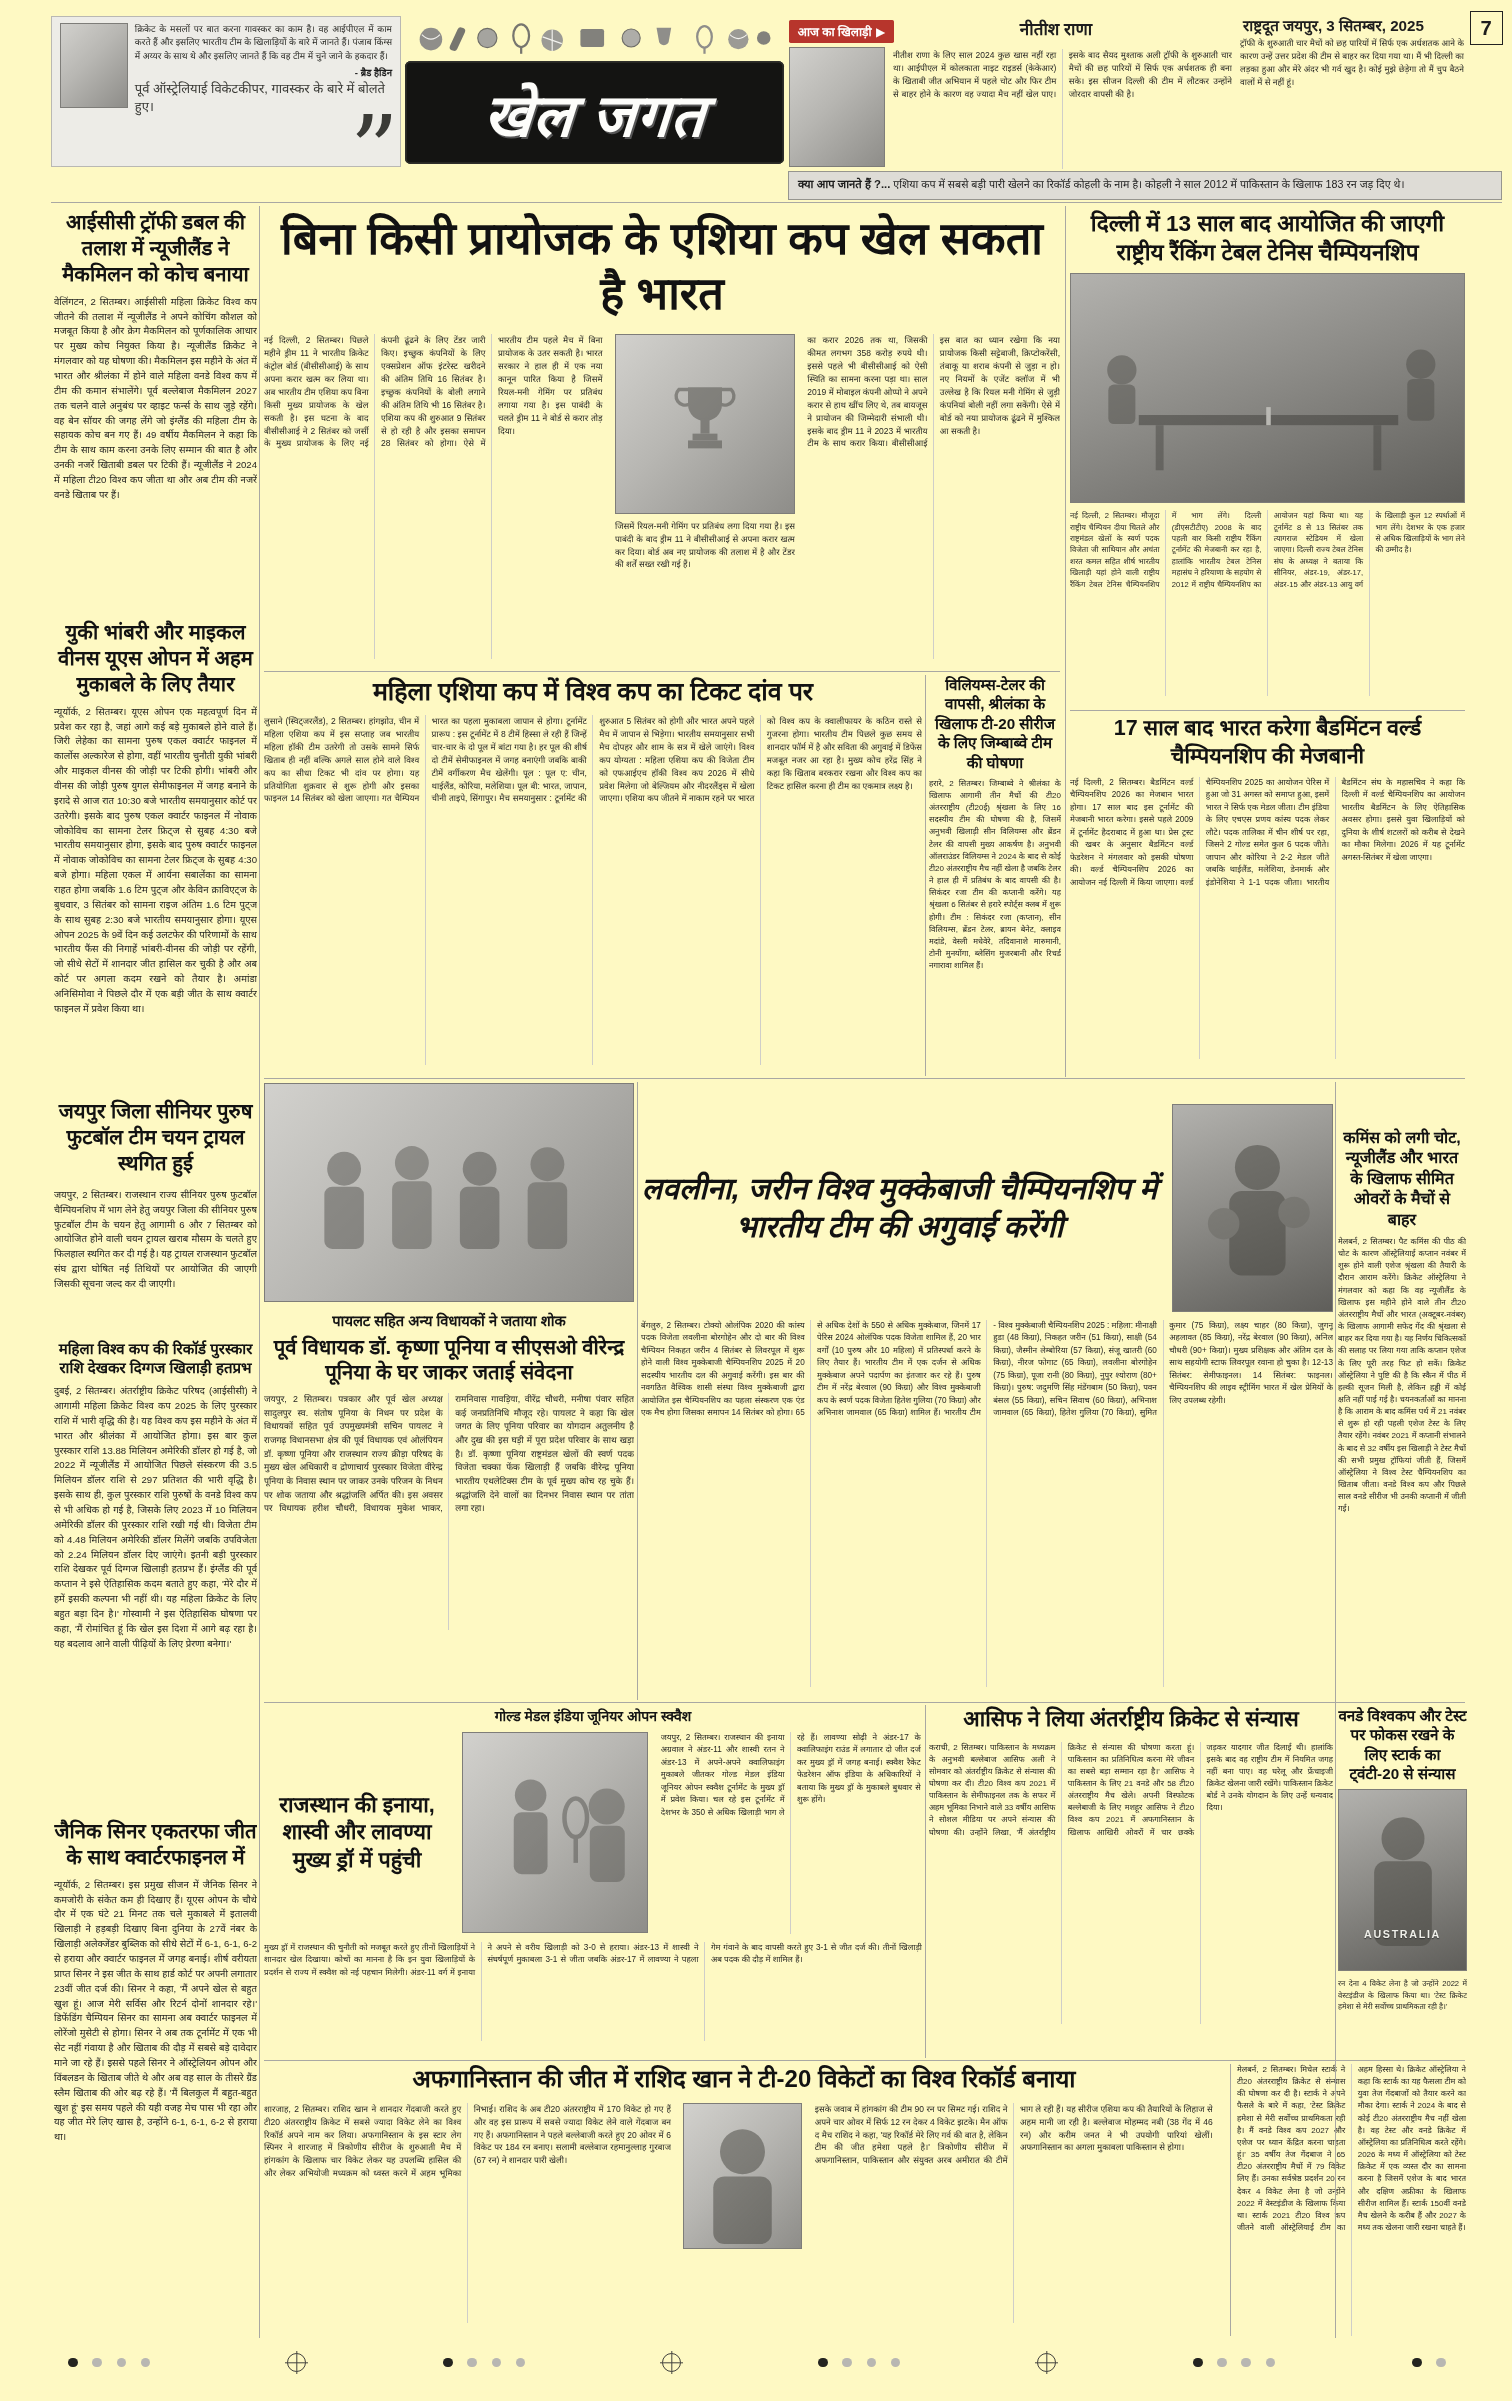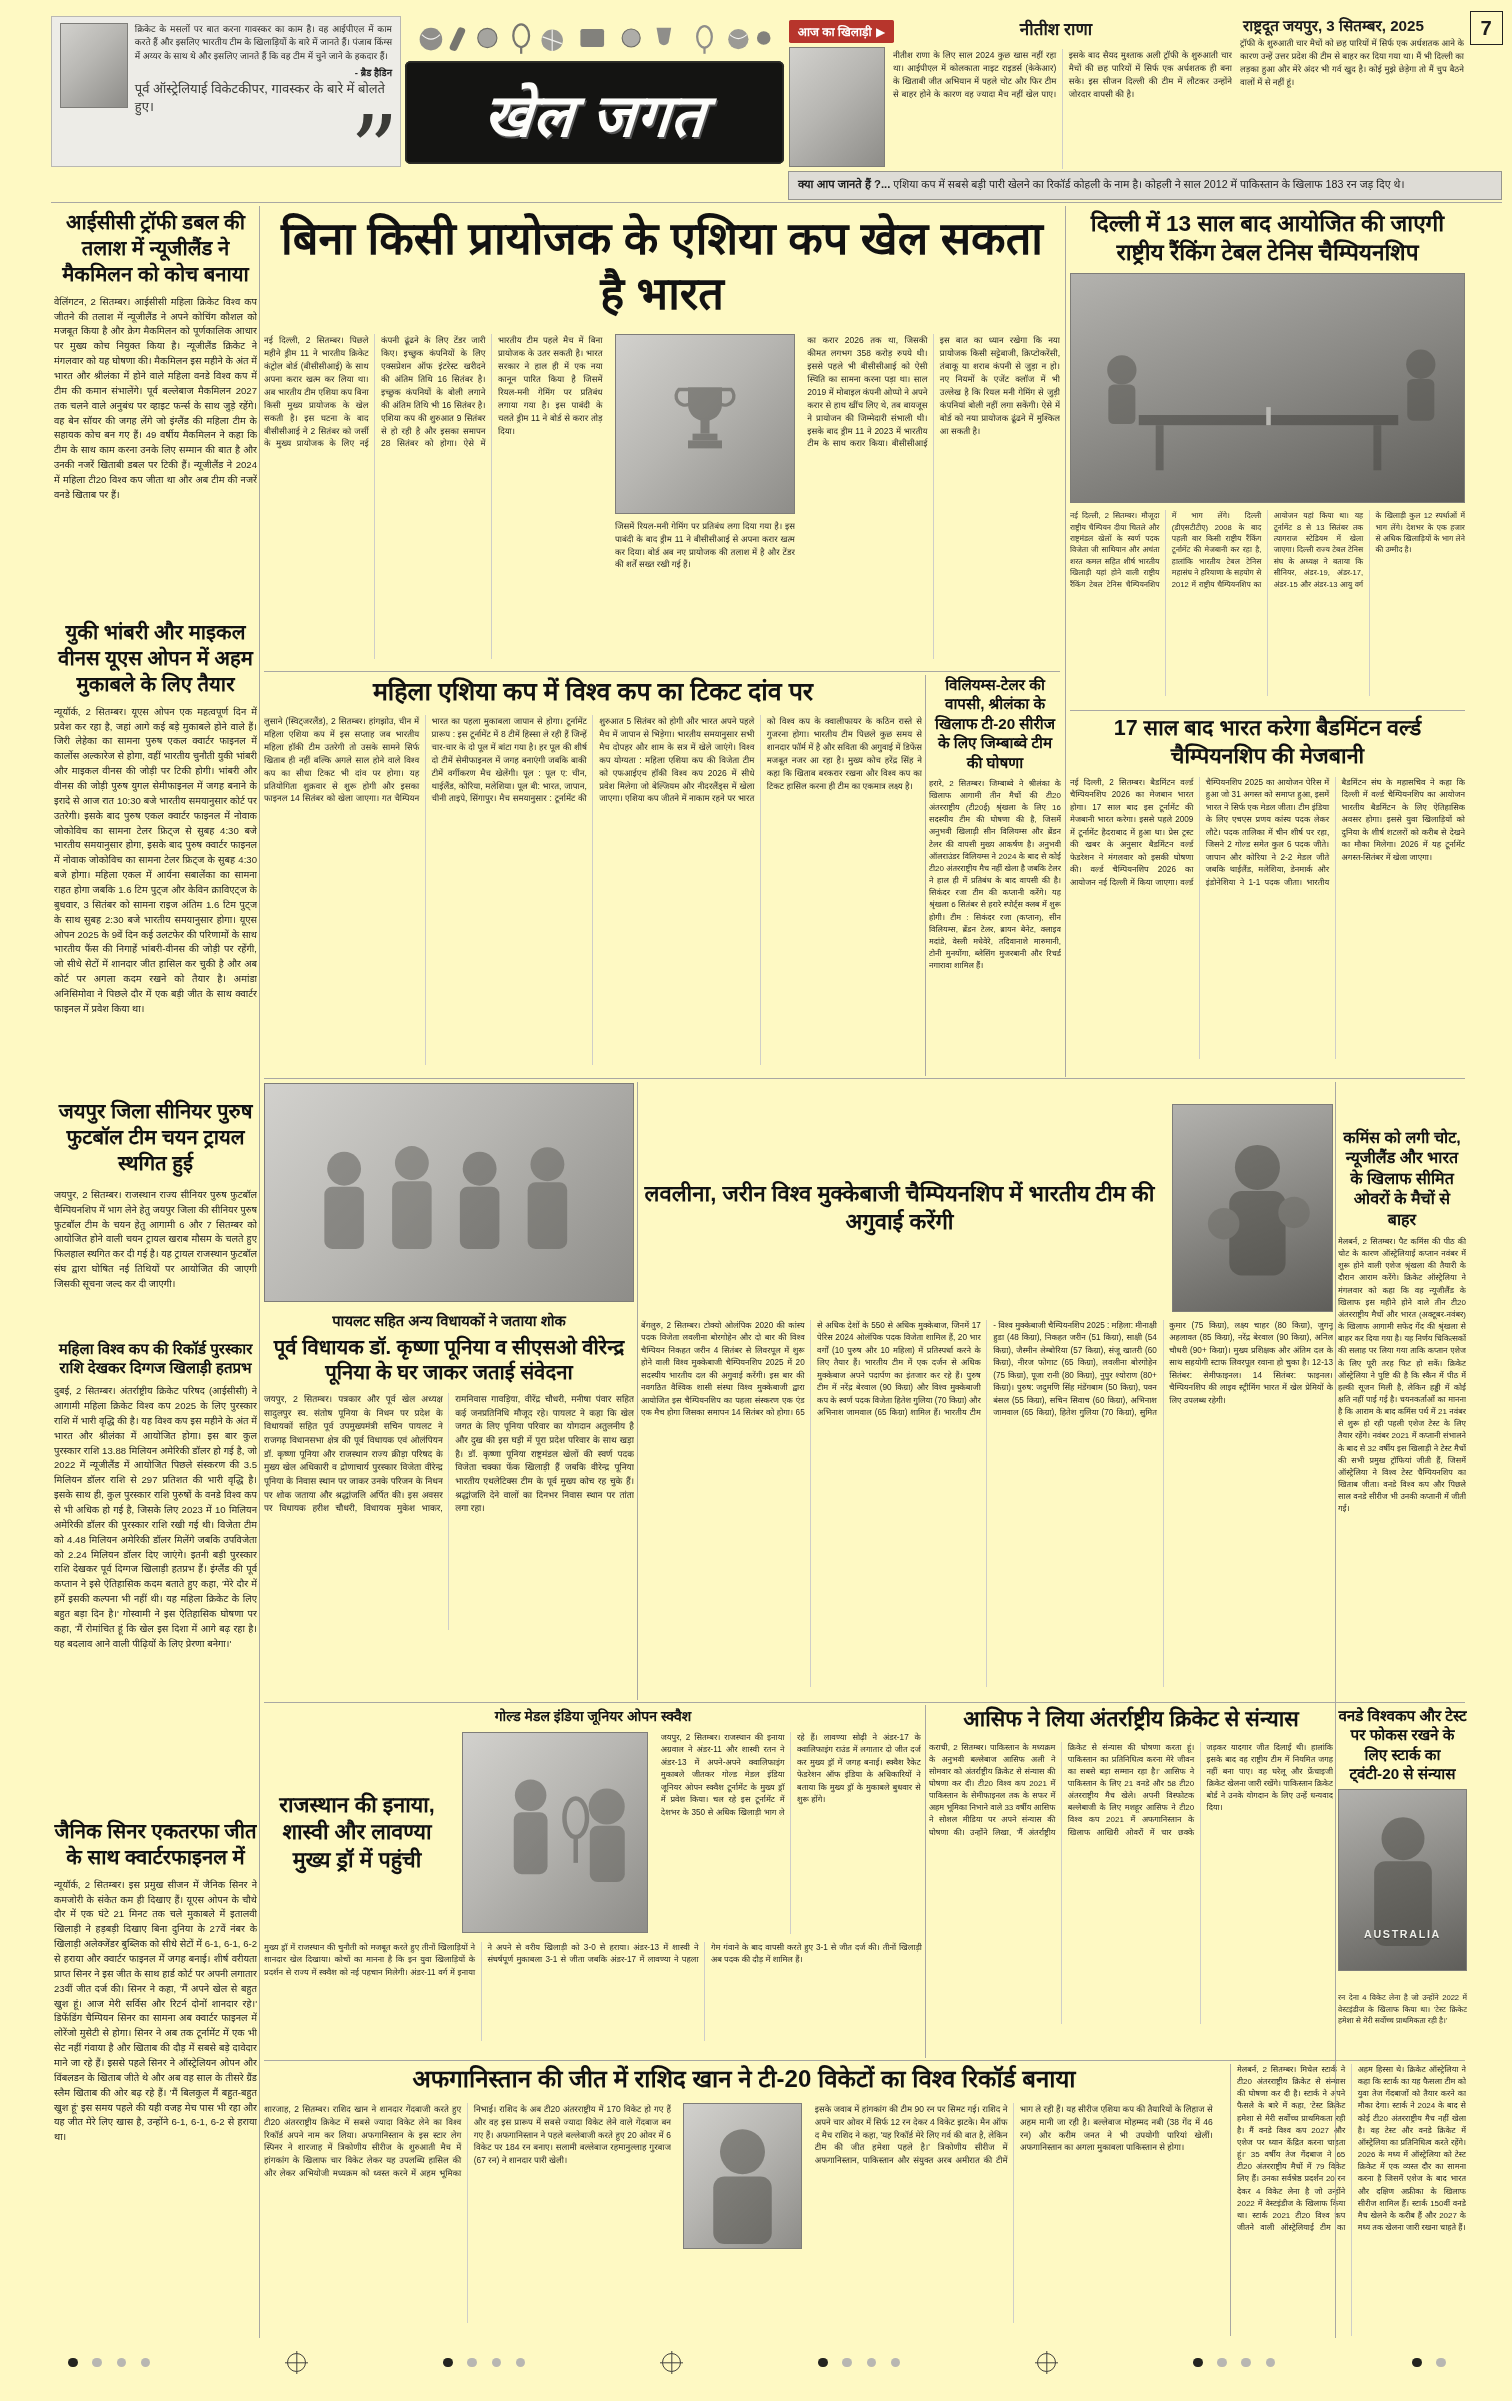--- a/index.html
+++ b/index.html
@@ -209,21 +209,21 @@
       </svg>
     </div>
     <div class="kicker" style="font-size:14.7px;margin-top:8px;">पायलट सहित अन्य विधायकों ने जताया शोक</div>
     <div class="hl" style="font-size:20.3px;margin-top:4.5px;">पूर्व विधायक डॉ. कृष्णा पूनिया व सीएसओ वीरेन्द्र पूनिया के घर जाकर जताई संवेदना</div>
     <div class="body cols2 fs155" style="margin-top:6.8px;height:237px;overflow:hidden;">जयपुर, 2 सितम्बर। पत्रकार और पूर्व खेल अध्यक्ष सादुलपुर स्व. संतोष पूनिया के निधन पर प्रदेश के विधायकों सहित पूर्व उपमुख्यमंत्री सचिन पायलट ने राजगढ़ विधानसभा क्षेत्र की पूर्व विधायक एवं ओलंपियन डॉ. कृष्णा पूनिया और राजस्थान राज्य क्रीड़ा परिषद के मुख्य खेल अधिकारी व द्रोणाचार्य पुरस्कार विजेता वीरेन्द्र पूनिया के निवास स्थान पर जाकर उनके परिजन के निधन पर शोक जताया और श्रद्धांजलि अर्पित की। इस अवसर पर विधायक हरीश चौधरी, विधायक मुकेश भाकर, रामनिवास गावड़िया, वीरेंद्र चौधरी, मनीषा पंवार सहित कई जनप्रतिनिधि मौजूद रहे। पायलट ने कहा कि खेल जगत के लिए पूनिया परिवार का योगदान अतुलनीय है और दुख की इस घड़ी में पूरा प्रदेश परिवार के साथ खड़ा है। डॉ. कृष्णा पूनिया राष्ट्रमंडल खेलों की स्वर्ण पदक विजेता चक्का फेंक खिलाड़ी हैं जबकि वीरेन्द्र पूनिया भारतीय एथलेटिक्स टीम के पूर्व मुख्य कोच रह चुके हैं। श्रद्धांजलि देने वालों का दिनभर निवास स्थान पर तांता लगा रहा।</div>
   </div>
 
   <div class="art" style="left:641px;top:1104px;width:692px;height:595px;">
     <div style="display:flex;gap:13.6px;height:208px;">
       <div style="width:517px;display:flex;align-items:center;">
-        <div class="hl" style="font-size:22px;width:100%;">लवलीना, जरीन विश्व मुक्केबाजी चैम्पियनशिप में भारतीय टीम की अगुवाई करेंगी</div>
+        <div class="hl" style="font-size:30px;width:100%;font-style:italic;">लवलीना, जरीन विश्व मुक्केबाजी चैम्पियनशिप में भारतीय टीम की अगुवाई करेंगी</div>
       </div>
       <div class="photo dark" style="width:161px;height:208px;">
         <svg width="161" height="207" viewBox="0 0 286 366" style="opacity:.5">
           <circle cx="150" cy="110" r="40" fill="#46453f"></circle>
           <rect x="100" y="152" width="100" height="150" rx="22" fill="#46453f"></rect>
           <circle cx="90" cy="210" r="28" fill="#6b6a64"></circle>
             <circle cx="215" cy="190" r="28" fill="#6b6a64"></circle>
         </svg>
       </div>
     </div>
@@ -263,21 +263,21 @@
 
   <div class="art" style="left:1338px;top:1706px;width:129px;height:352px;">
     <div class="hl" style="font-size:15.2px;">वनडे विश्वकप और टेस्ट पर फोकस रखने के लिए स्टार्क का ट्वंटी-20 से संन्यास</div>
     <div class="photo dark" style="width:129px;height:182px;margin-top:5.6px;">
       <svg width="128" height="181" viewBox="0 0 226 320" style="opacity:.5">
         <circle cx="113" cy="86" r="38" fill="#45443e"></circle>
         <rect x="62" y="126" width="102" height="150" rx="20" fill="#45443e"></rect>
       </svg>
       <div class="jersey-label">AUSTRALIA</div>
     </div>
-    <div class="body fs13" style="margin-top:21px;overflow:hidden;height:73px;">रन देना 4 विकेट लेना है जो उन्होंने 2022 में वेस्टइंडीज के खिलाफ किया था। 'टेस्ट क्रिकेट हमेशा से मेरी सर्वोच्च प्राथमिकता रही है।'</div>
+    <div class="body fs13" style="margin-top:7px;overflow:hidden;height:73px;">रन देना 4 विकेट लेना है जो उन्होंने 2022 में वेस्टइंडीज के खिलाफ किया था। 'टेस्ट क्रिकेट हमेशा से मेरी सर्वोच्च प्राथमिकता रही है।'</div>
   </div>
 
   <div class="art" style="left:1237px;top:2064px;width:229px;height:272px;">
     <div class="body cols2 fs14" style="height:272px;overflow:hidden;">मेलबर्न, 2 सितम्बर। मिचेल स्टार्क ने टी20 अंतरराष्ट्रीय क्रिकेट से संन्यास की घोषणा कर दी है। स्टार्क ने अपने फैसले के बारे में कहा, 'टेस्ट क्रिकेट हमेशा से मेरी सर्वोच्च प्राथमिकता रही है। मैं वनडे विश्व कप 2027 और एशेज पर ध्यान केंद्रित करना चाहता हूं।' 35 वर्षीय तेज गेंदबाज ने 65 टी20 अंतरराष्ट्रीय मैचों में 79 विकेट लिए हैं। उनका सर्वश्रेष्ठ प्रदर्शन 20 रन देकर 4 विकेट लेना है जो उन्होंने 2022 में वेस्टइंडीज के खिलाफ किया था। स्टार्क 2021 टी20 विश्व कप जीतने वाली ऑस्ट्रेलियाई टीम का अहम हिस्सा थे। क्रिकेट ऑस्ट्रेलिया ने कहा कि स्टार्क का यह फैसला टीम को युवा तेज गेंदबाजों को तैयार करने का मौका देगा। स्टार्क ने 2024 के बाद से कोई टी20 अंतरराष्ट्रीय मैच नहीं खेला है। वह टेस्ट और वनडे क्रिकेट में ऑस्ट्रेलिया का प्रतिनिधित्व करते रहेंगे। 2026 के मध्य में ऑस्ट्रेलिया को टेस्ट क्रिकेट में एक व्यस्त दौर का सामना करना है जिसमें एशेज के बाद भारत और दक्षिण अफ्रीका के खिलाफ सीरीज शामिल हैं। स्टार्क 150वीं वनडे मैच खेलने के करीब हैं और 2027 के मध्य तक खेलना जारी रखना चाहते हैं।</div>
   </div>
 
   <div class="art" style="left:264px;top:2064px;width:960px;height:272px;">
     <div class="hl" style="font-size:24px;">अफगानिस्तान की जीत में राशिद खान ने टी-20 विकेटों का विश्व रिकॉर्ड बनाया</div>
     <div style="display:flex;gap:12.4px;margin-top:8px;height:220px;">
       <div class="body cols2 fs15" style="width:407px;overflow:hidden;">शारजाह, 2 सितम्बर। राशिद खान ने शानदार गेंदबाजी करते हुए टी20 अंतरराष्ट्रीय क्रिकेट में सबसे ज्यादा विकेट लेने का विश्व रिकॉर्ड अपने नाम कर लिया। अफगानिस्तान के इस स्टार लेग स्पिनर ने शारजाह में त्रिकोणीय सीरीज के शुरुआती मैच में हांगकांग के खिलाफ चार विकेट लेकर यह उपलब्धि हासिल की और लेकर अभियोजी मध्यक्रम को ध्वस्त करने में अहम भूमिका निभाई। राशिद के अब टी20 अंतरराष्ट्रीय में 170 विकेट हो गए हैं और वह इस प्रारूप में सबसे ज्यादा विकेट लेने वाले गेंदबाज बन गए हैं। अफगानिस्तान ने पहले बल्लेबाजी करते हुए 20 ओवर में 6 विकेट पर 184 रन बनाए। सलामी बल्लेबाज रहमानुल्लाह गुरबाज (67 रन) ने शानदार पारी खेली।</div>

